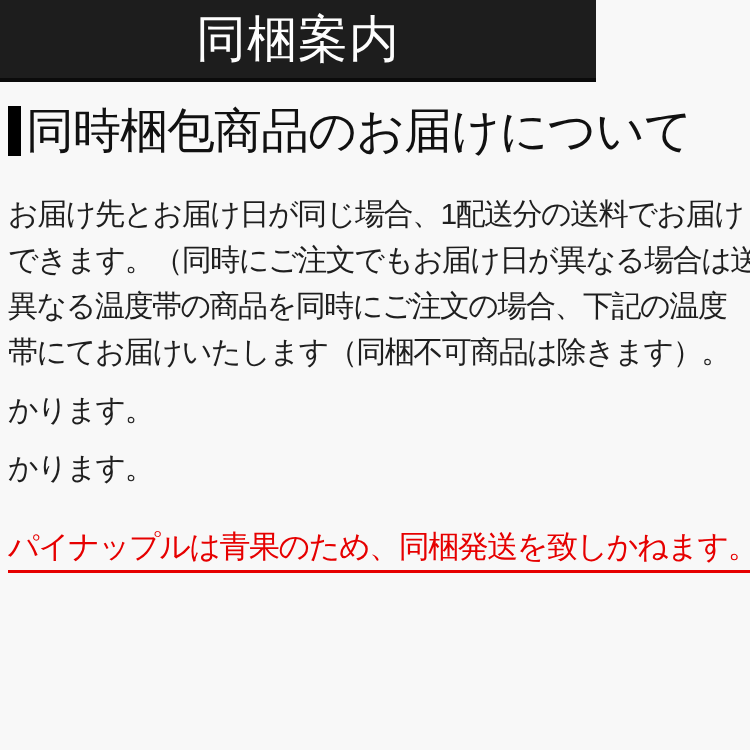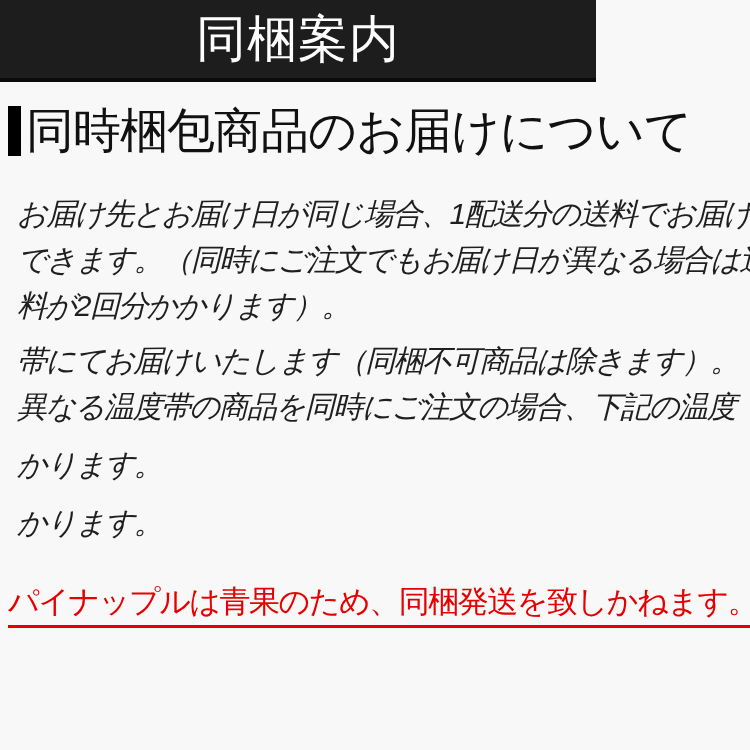--- a/index.html
+++ b/index.html
@@ -52,22 +52,21 @@
   .heading-row h2 {
     margin: 0;
     font-size: 48px;
     font-weight: 500;
     color: #111111;
     letter-spacing: -1px;
     line-height: 1.1;
     white-space: nowrap;
   }
   .text-block {
-    margin: 9px;
-    font-style: italic;
+    margin: 0;
   }
   .text-block .line {
     font-size: 30px;
     line-height: 46px;
     color: #1f1f1f;
     letter-spacing: -1.5px;
     white-space: nowrap;
   }
   .para-first { margin-top: 33px; }
   .para-follow { margin-top: 0; }
@@ -98,26 +97,25 @@
   <main class="content">
 
     <div class="heading-row">
       <span class="hbar"></span>
       <h2>同時梱包商品のお届けについて</h2>
     </div>
 
     <div class="text-block para-first">
       <div class="line">お届け先とお届け日が同じ場合、1配送分の送料でお届け</div>
       <div class="line">できます。（同時にご注文でもお届け日が異なる場合は送</div>
-      <div class="line">料が2回分かかります）。</div>
     </div>
 
     <div class="text-block para-follow">
+      <div class="line">異なる温度帯の商品を同時にご注文の場合、下記の温度</div>
       <div class="line">帯にてお届けいたします（同梱不可商品は除きます）。</div>
-      <div class="line">異なる温度帯の商品を同時にご注文の場合、下記の温度</div>
     </div>
 
     <div class="text-block note-block">
       <div class="line">かります。</div>
     </div>
 
     <div class="text-block note-block">
       <div class="line">かります。</div>
     </div>
 

